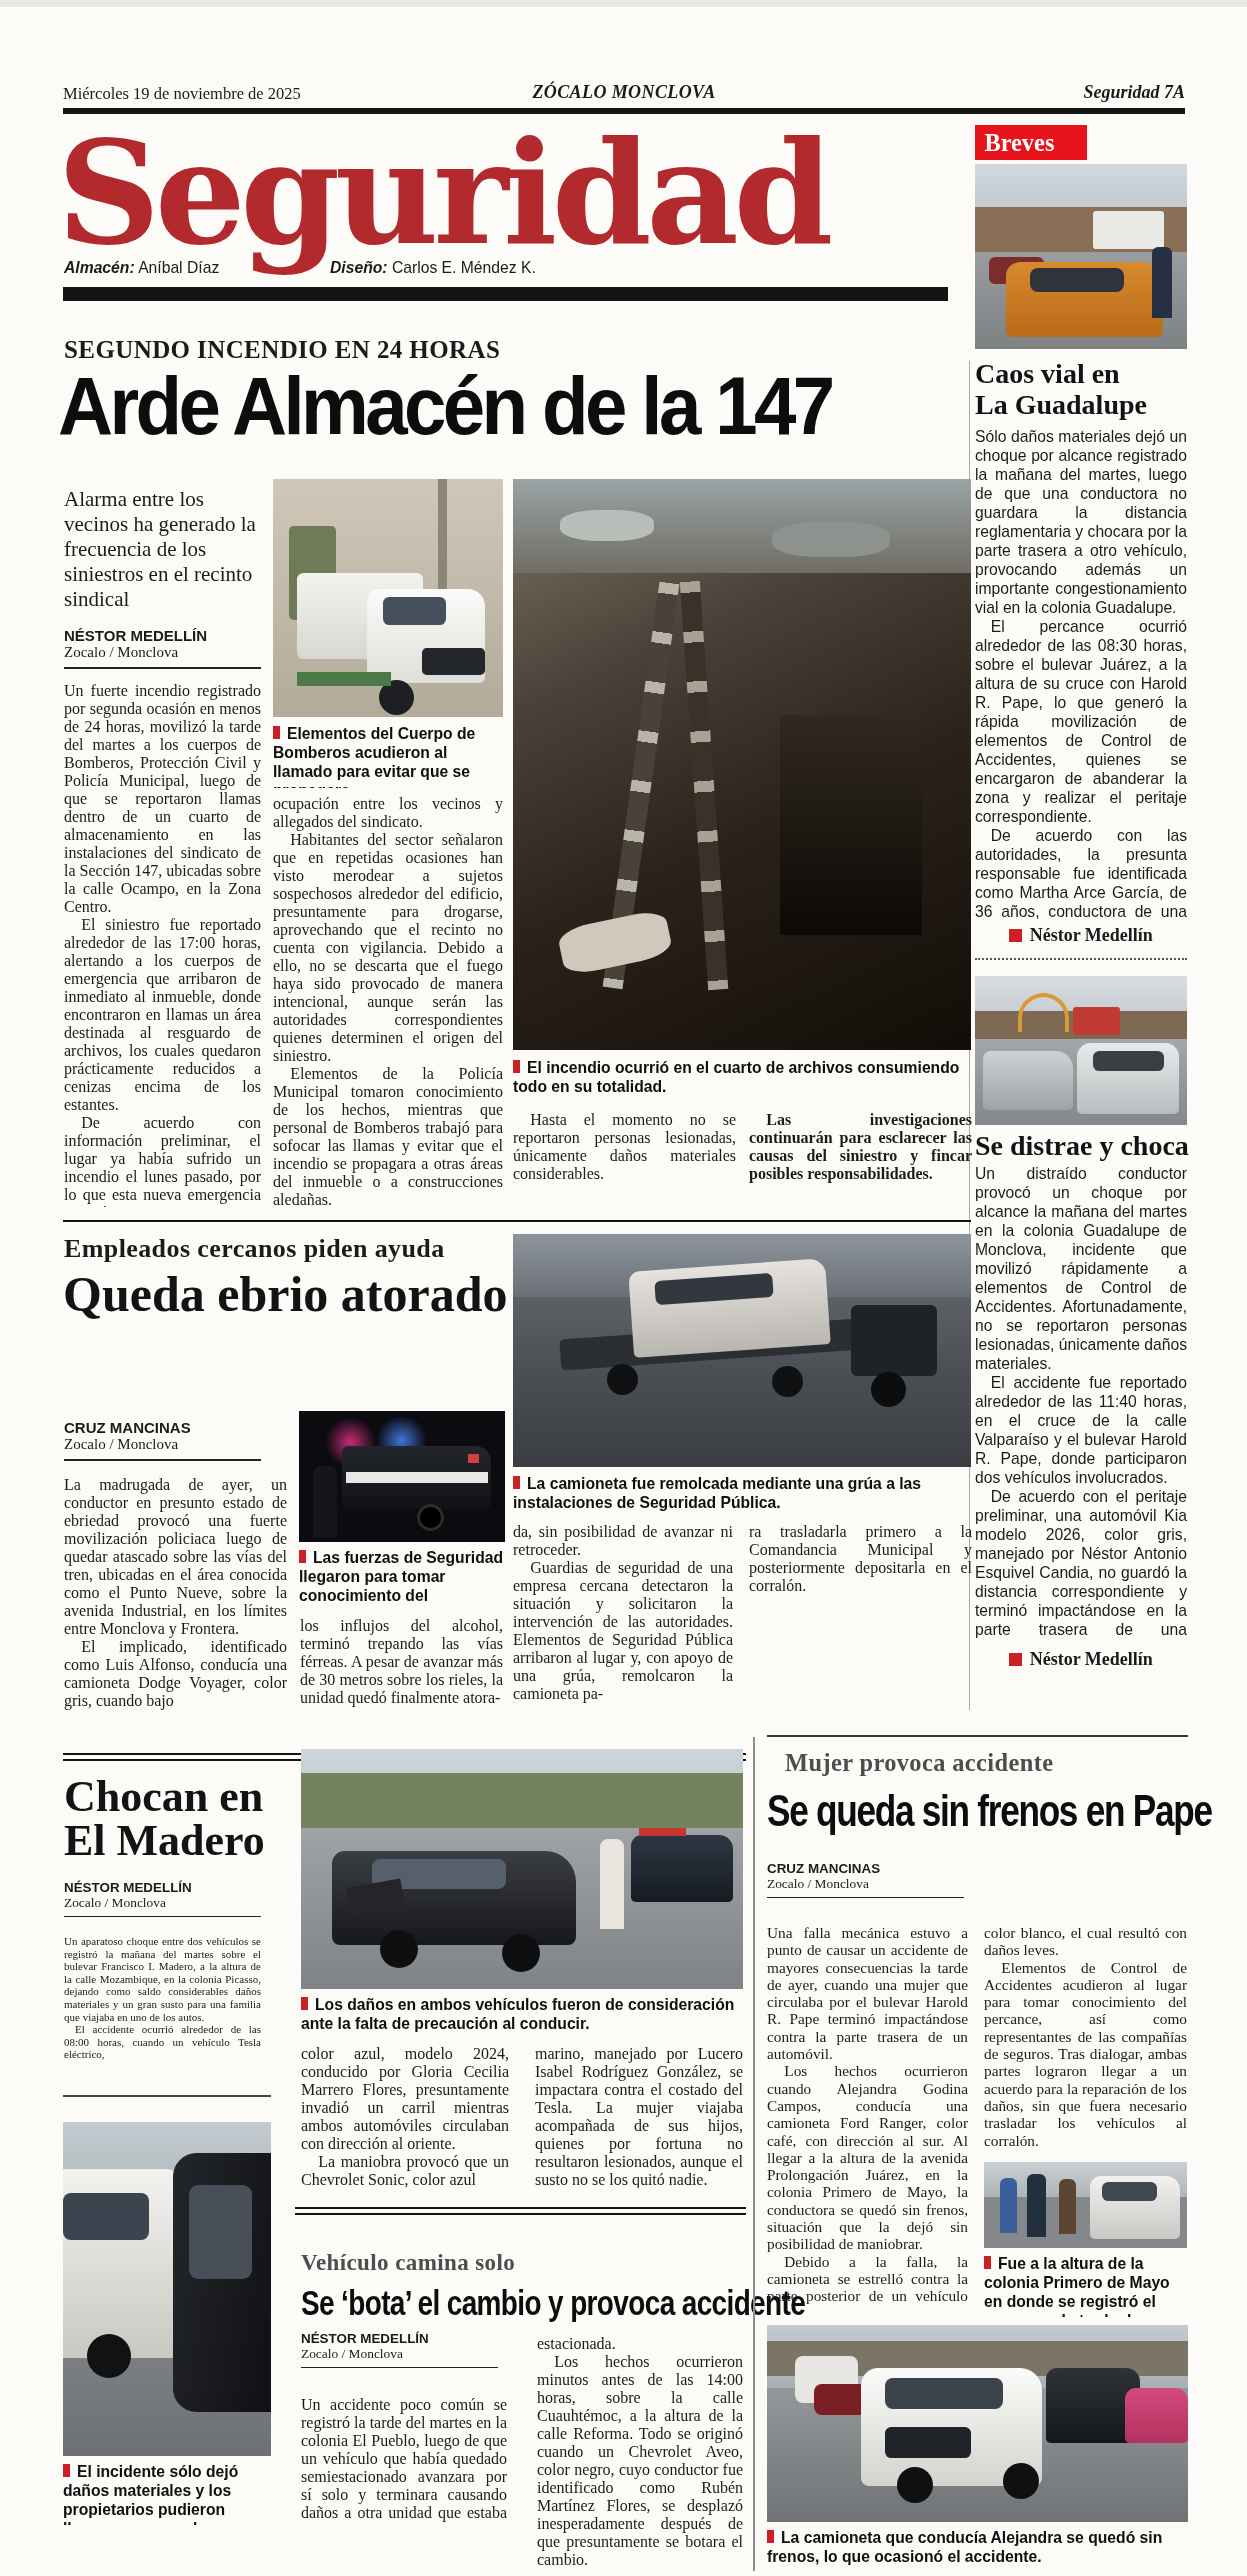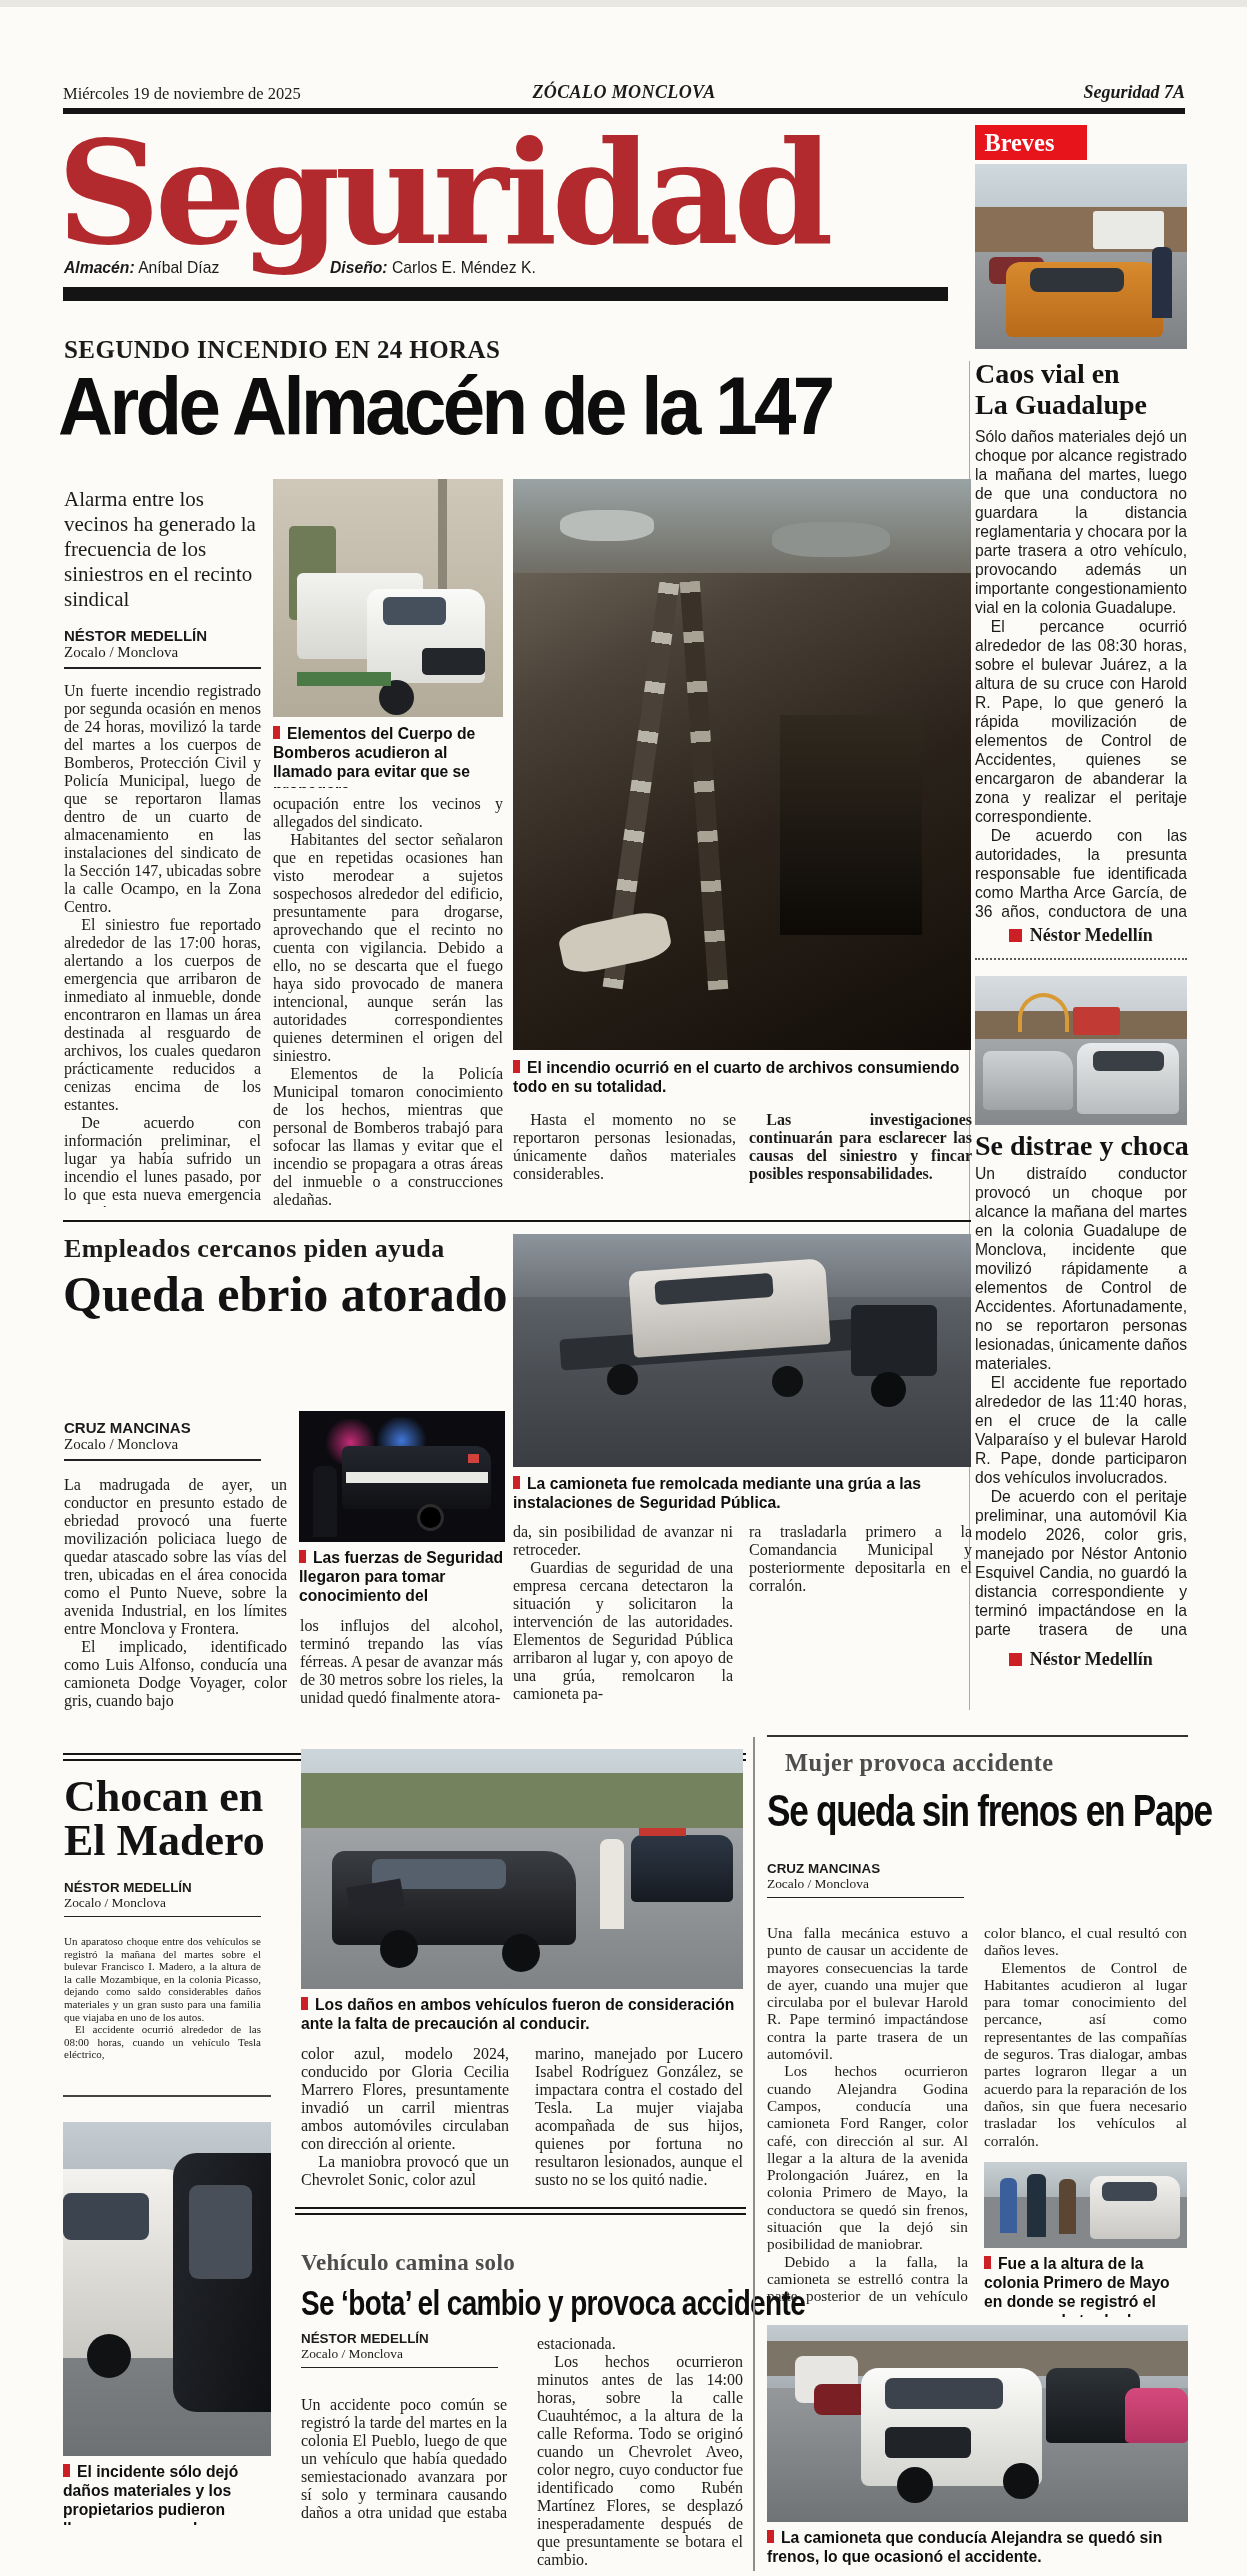--- a/index.html
+++ b/index.html
@@ -299,21 +299,21 @@
     <div class="byline-agency" style="font-size:13.4px;">Zocalo / Monclova</div>
     <div class="byline-rule" style="width:197px;margin-top:4.7px;"></div>
   </div>
   <div class="body-col abs" style="left:767px;top:1917px;width:201px;height:385px;font-size:15.3px;line-height:17.3px;">
     <p>Una falla mecánica estuvo a punto de causar un accidente de mayores consecuencias la tarde de ayer, cuando una mujer que circulaba por el bulevar Harold R. Pape terminó impactándose contra la parte trasera de un automóvil.</p>
     <p class="ind">Los hechos ocurrieron cuando Alejandra Godina Campos, conducía una camioneta Ford Ranger, color café, con dirección al sur. Al llegar a la altura de la avenida Prolongación Juárez, en la colonia Primero de Mayo, la conductora se quedó sin frenos, situación que la dejó sin posibilidad de maniobrar.</p>
     <p class="ind">Debido a la falla, la camioneta se estrelló contra la parte posterior de un vehículo MG,</p>
   </div>
   <div class="body-col abs" style="left:984px;top:1917px;width:203px;height:228px;font-size:15.3px;line-height:17.3px;">
     <p>color blanco, el cual resultó con daños leves.</p>
-    <p class="ind">Elementos de Control de Habitantes acudieron al lugar para tomar conocimiento del percance, así como representantes de las compañías de seguros. Tras dialogar, ambas partes lograron llegar a un acuerdo para la reparación de los daños, sin que fuera necesario trasladar los vehículos al corralón.</p>
+    <p class="ind">Elementos de Control de Accidentes acudieron al lugar para tomar conocimiento del percance, así como representantes de las compañías de seguros. Tras dialogar, ambas partes lograron llegar a un acuerdo para la reparación de los daños, sin que fuera necesario trasladar los vehículos al corralón.</p>
   </div>
 
   <div class="photo" style="left:984px;top:2155px;width:203px;height:86px;">
     <div style="left:0;top:0;width:203px;height:35px;background:linear-gradient(#c9d0d4,#aeb5b9);"></div>
     <div style="left:0;top:35px;width:203px;height:51px;background:#84888b;"></div>
     <div style="left:15.7px;top:15.7px;width:17.3px;height:55px;background:#3b5f9a;border-radius:6.3px 6.3px 0 0;"></div>
     <div style="left:43px;top:11.8px;width:19px;height:63px;background:#22303e;border-radius:6.3px 6.3px 0 0;"></div>
     <div style="left:75px;top:17.3px;width:17.3px;height:55px;background:#5a4632;border-radius:6.3px 6.3px 0 0;"></div>
     <div style="left:106px;top:14px;width:90px;height:63px;background:linear-gradient(#f2f1ed,#c9c8c4);border-radius:11px 14px 4.7px 4.7px;"></div>
     <div style="left:118px;top:20.4px;width:55px;height:19px;background:#3f4752;border-radius:6.3px;"></div>

